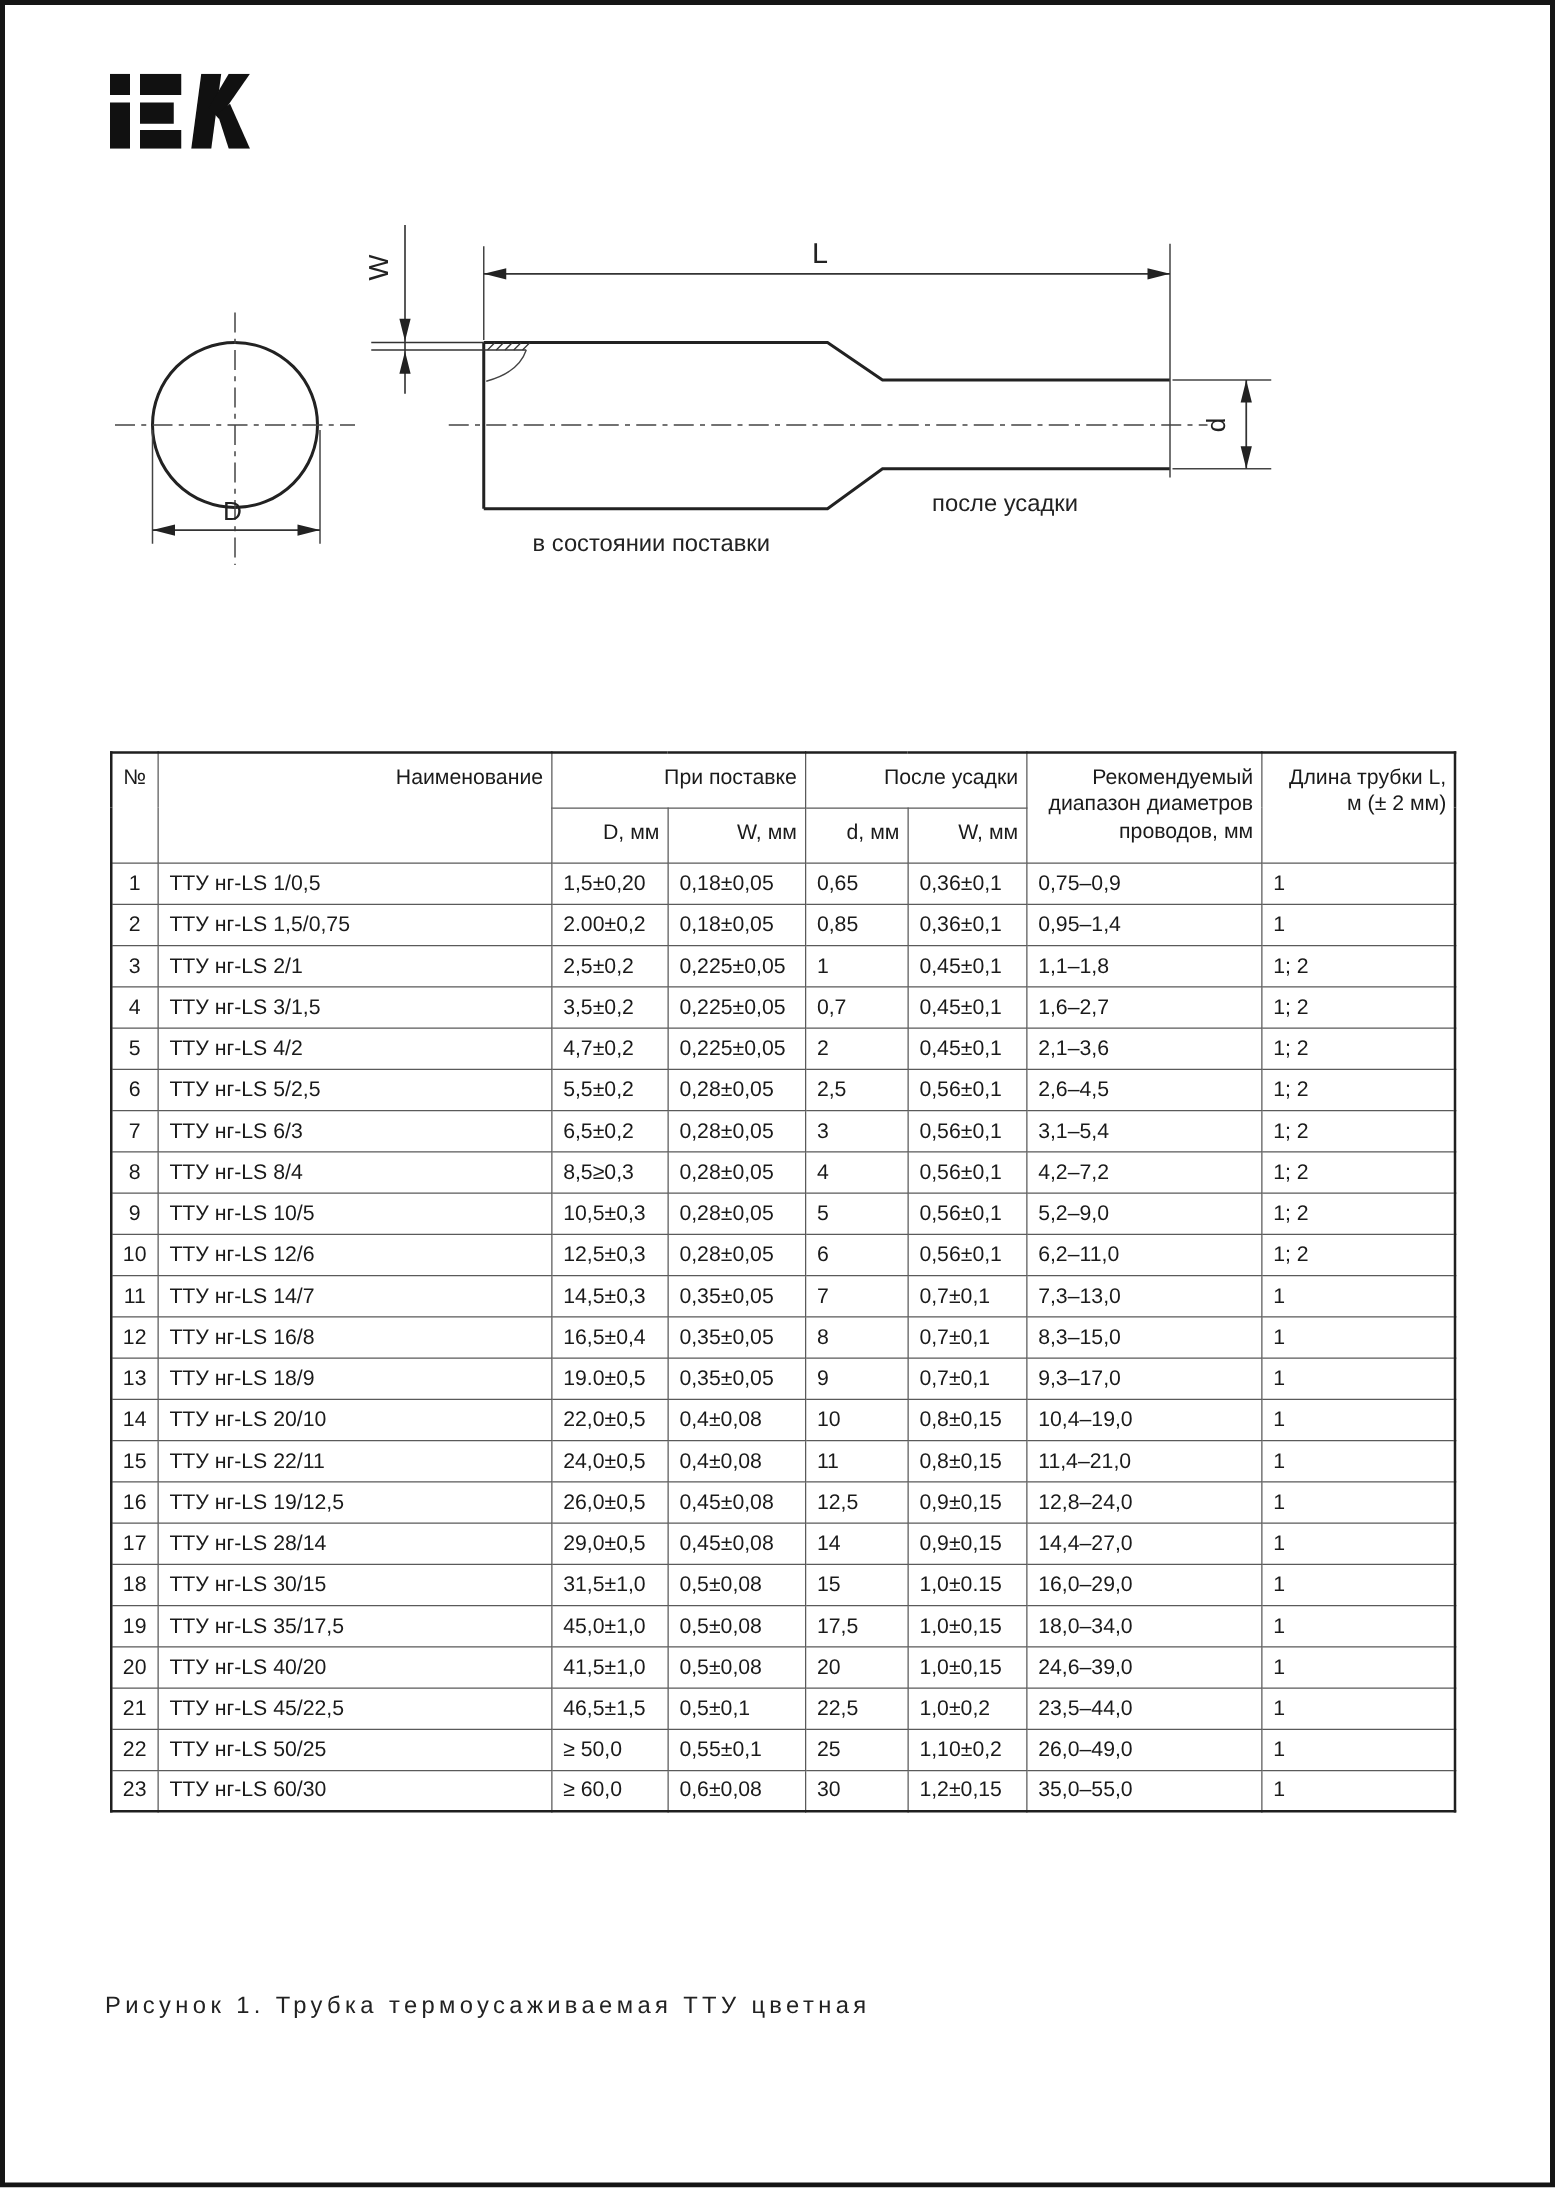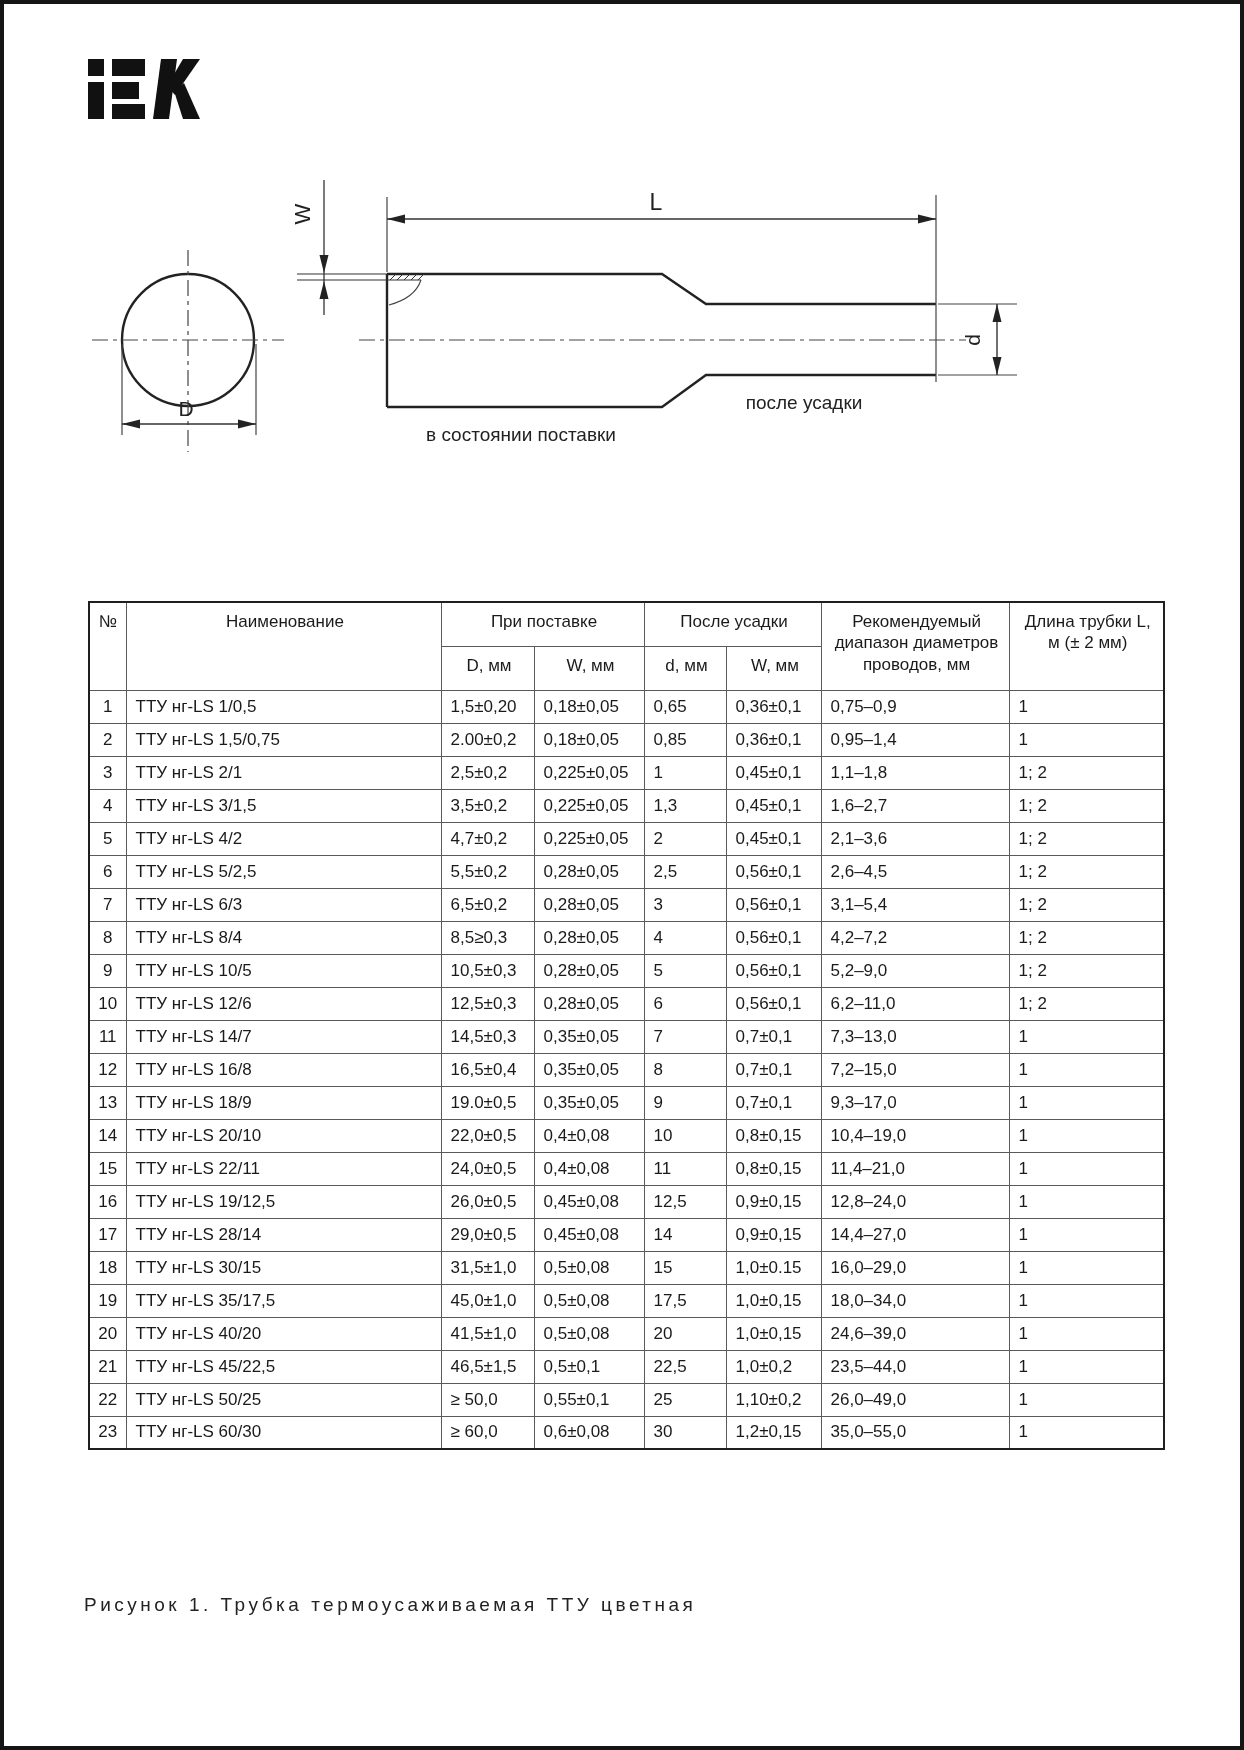--- a/index.html
+++ b/index.html
@@ -22,21 +22,21 @@
     width:1075px;
     font-size:17px; color:#1a1a1a;
     border:2px solid #1f1f1f;
   }
   .spec-table th, .spec-table td {
     border:1px solid #5a5a5a;
     padding:2px 6px 2px 9px;
     overflow:hidden;
   }
   .spec-table thead th {
-    font-weight:normal; text-align:center; vertical-align:top;
+    font-weight:normal; text-align:right; vertical-align:top;
     padding-top:8px; line-height:1.25;
   }
   .spec-table thead tr.group-row th { height:44px; }
   .spec-table thead tr.sub-row th { height:44px;margin-left:22px; }
   .spec-table tbody td { height:33px; vertical-align:middle; }
   .spec-table .col-num { text-align:center; padding-left:2px; padding-right:2px; }
   .caption {
     position:absolute; left:80px; top:1590px;
     font-size:19px; color:#222; letter-spacing:3.5px; white-space:nowrap;
   }
@@ -169,21 +169,21 @@
           <td>1</td>
           <td>0,45±0,1</td>
           <td>1,1–1,8</td>
           <td>1; 2</td>
         </tr>
         <tr>
           <td class="col-num">4</td>
           <td>ТТУ нг-LS 3/1,5</td>
           <td>3,5±0,2</td>
           <td>0,225±0,05</td>
-          <td>1,3</td>
+          <td>0,7</td>
           <td>0,45±0,1</td>
           <td>1,6–2,7</td>
           <td>1; 2</td>
         </tr>
         <tr>
           <td class="col-num">5</td>
           <td>ТТУ нг-LS 4/2</td>
           <td>4,7±0,2</td>
           <td>0,225±0,05</td>
           <td>2</td>
@@ -251,21 +251,21 @@
           <td>7,3–13,0</td>
           <td>1</td>
         </tr>
         <tr>
           <td class="col-num">12</td>
           <td>ТТУ нг-LS 16/8</td>
           <td>16,5±0,4</td>
           <td>0,35±0,05</td>
           <td>8</td>
           <td>0,7±0,1</td>
-          <td>7,2–15,0</td>
+          <td>8,3–15,0</td>
           <td>1</td>
         </tr>
         <tr>
           <td class="col-num">13</td>
           <td>ТТУ нг-LS 18/9</td>
           <td>19.0±0,5</td>
           <td>0,35±0,05</td>
           <td>9</td>
           <td>0,7±0,1</td>
           <td>9,3–17,0</td>

